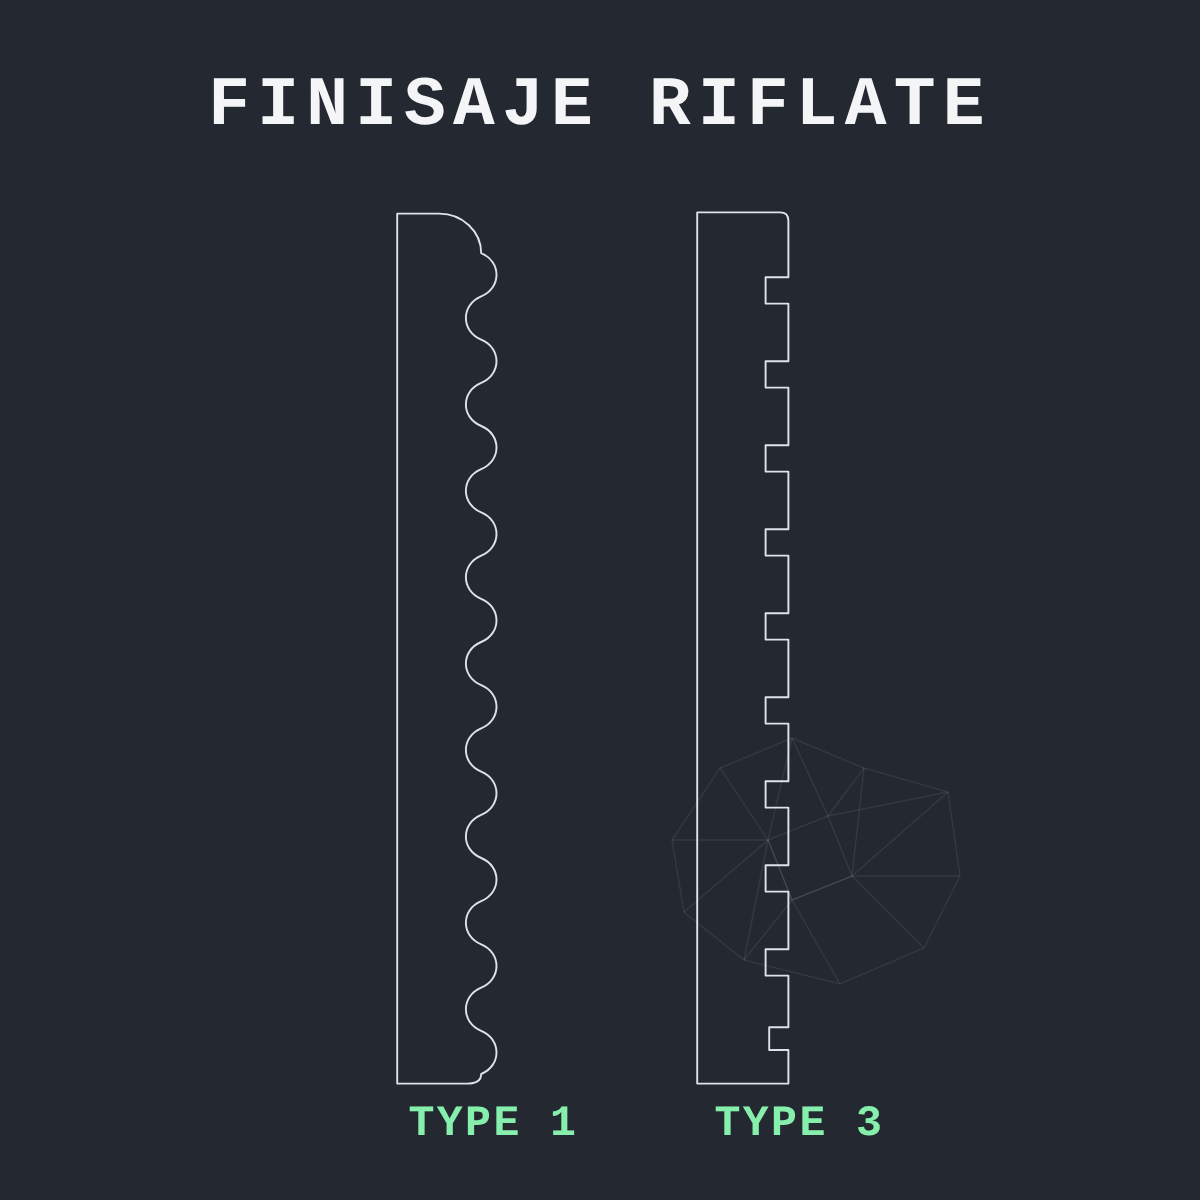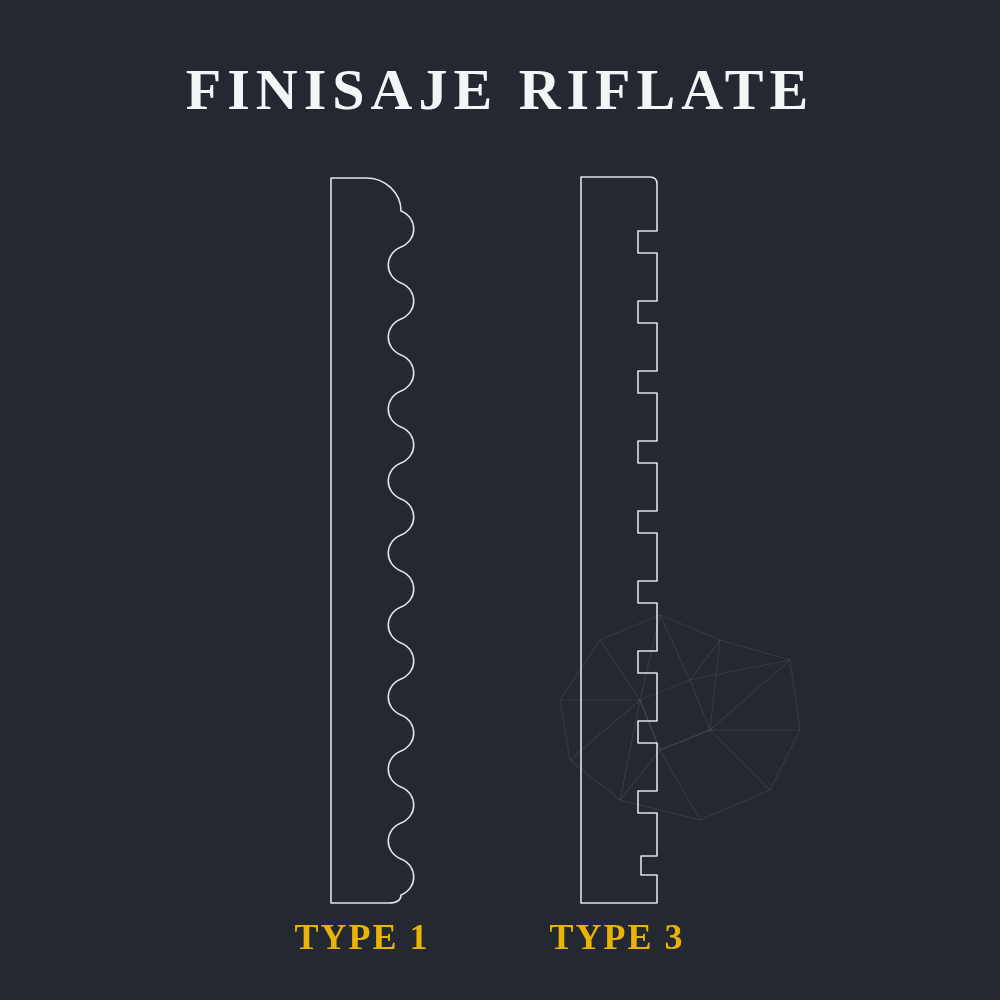--- a/index.html
+++ b/index.html
@@ -6,21 +6,21 @@
     margin: 0;
     padding: 0;
     background: #1c2029;
   }
   .canvas {
     position: relative;
     width: 1000px;
     height: 1000px;
     background: #232831;
     overflow: hidden;
-    font-family: Liberation Serif, serif;
+    font-family: Liberation Mono, monospace;
   }
   .title {
     position: absolute;
     top: 56px;
     left: 0;
     width: 1000px;
     text-align: center;
     color: #f4f5f7;
     font-size: 58px;
     font-weight: 600;
@@ -28,22 +28,22 @@
     margin: 0;
   }
   .diagram-svg {
     position: absolute;
     top: 0;
     left: 0;
   }
   .profile-label {
     position: absolute;
     width: 240px;
-    text-align: center;
-    color: #eab308;
+    text-align: right;
+    color: #86efac;
     font-size: 36px;
     font-weight: 600;
     letter-spacing: 2px;
     top: 916px;
   }
   .label-type1 { left: 242px; }
   .label-type2 { left: 497px; }
   .profile-path {
     fill: none;
     stroke: #dfe3e8;

